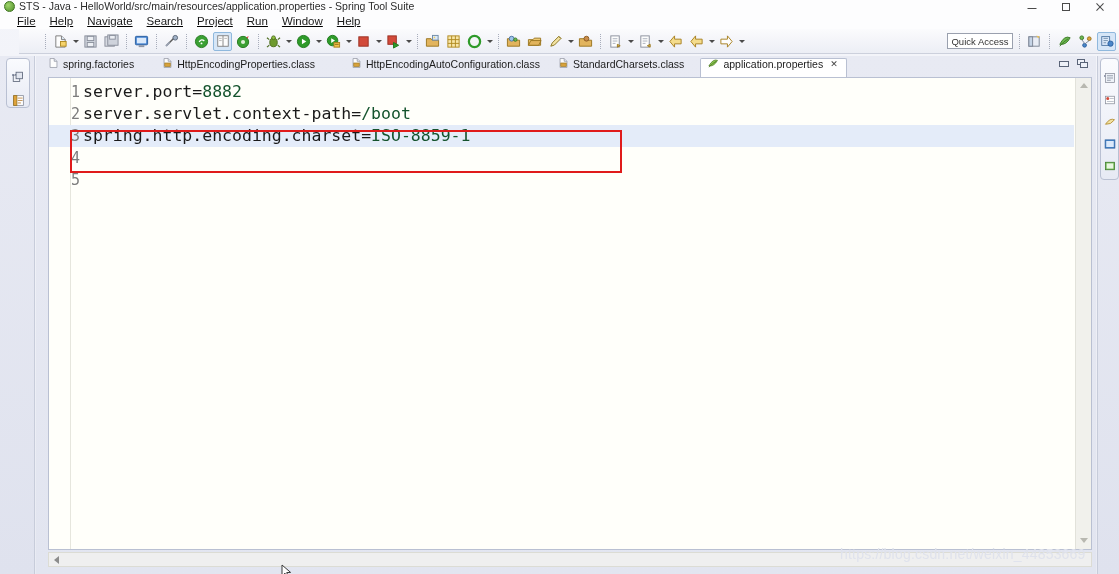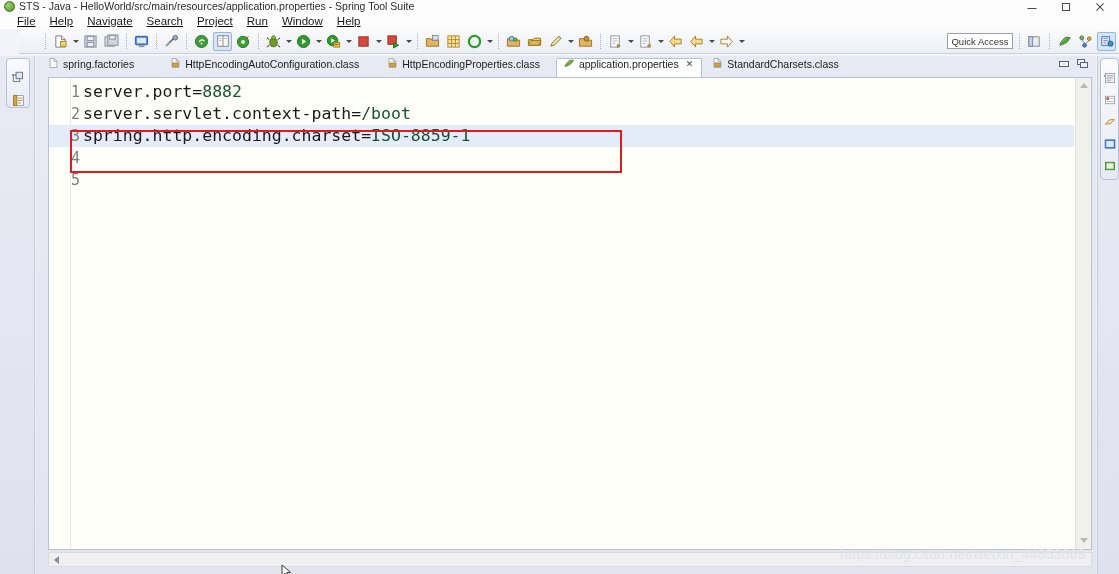--- a/index.html
+++ b/index.html
@@ -610,63 +610,63 @@
       <div class="tab">
         <span>
           <svg width="11" height="12" viewBox="0 0 16 16">
               <path d="M3 1.5h6l4 4v9H3z" fill="#fdfdfd" stroke="#8a8f9c"></path>
               <path d="M9 1.5v4h4" fill="#e2e6ef" stroke="#8a8f9c"></path>
             </svg>
         </span>
         <span>spring.factories</span>
       </div>
 
+      <div class="tab" style="margin-left:14px">
+        <span>
+          <svg width="11" height="12" viewBox="0 0 16 16">
+              <path d="M3 1.5h6l4 4v9H3z" fill="#fdfdfd" stroke="#8a8f9c"></path>
+              <path d="M9 1.5v4h4" fill="#e2e6ef" stroke="#8a8f9c"></path>
+              <rect x="4" y="8" width="8" height="5" fill="#d8a23a" stroke="#9a7520"></rect>
+            </svg>
+        </span>
+        <span>HttpEncodingProperties.class</span>
+      </div>
+
       <div class="tab" style="margin-left:22px">
         <span>
           <svg width="11" height="12" viewBox="0 0 16 16">
               <path d="M3 1.5h6l4 4v9H3z" fill="#fdfdfd" stroke="#8a8f9c"></path>
               <path d="M9 1.5v4h4" fill="#e2e6ef" stroke="#8a8f9c"></path>
               <rect x="4" y="8" width="8" height="5" fill="#d8a23a" stroke="#9a7520"></rect>
             </svg>
         </span>
         <span>HttpEncodingAutoConfiguration.class</span>
       </div>
 
-      <div class="tab" style="margin-left:14px">
+      <div class="tab" style="margin-left:4px">
         <span>
           <svg width="11" height="12" viewBox="0 0 16 16">
               <path d="M3 1.5h6l4 4v9H3z" fill="#fdfdfd" stroke="#8a8f9c"></path>
               <path d="M9 1.5v4h4" fill="#e2e6ef" stroke="#8a8f9c"></path>
               <rect x="4" y="8" width="8" height="5" fill="#d8a23a" stroke="#9a7520"></rect>
             </svg>
         </span>
-        <span>HttpEncodingProperties.class</span>
+        <span>StandardCharsets.class</span>
       </div>
 
       <div class="tab active" style="margin-left:8px">
         <span>
           <svg width="12" height="12" viewBox="0 0 16 16">
               <path d="M2.5 12 Q8 2 14 4.5 Q9.5 12.5 2.5 12z" fill="#8cc94f" stroke="#4d7a26"></path>
               <path d="M2.5 13.5 Q7 8.5 12.5 5.5" stroke="#4d7a26" fill="none" stroke-width="1.1"></path>
             </svg>
         </span>
         <span>application.properties</span>
         <span class="tab-close">✕</span>
       </div>
-
-      <div class="tab" style="margin-left:4px">
-        <span>
-          <svg width="11" height="12" viewBox="0 0 16 16">
-              <path d="M3 1.5h6l4 4v9H3z" fill="#fdfdfd" stroke="#8a8f9c"></path>
-              <path d="M9 1.5v4h4" fill="#e2e6ef" stroke="#8a8f9c"></path>
-              <rect x="4" y="8" width="8" height="5" fill="#d8a23a" stroke="#9a7520"></rect>
-            </svg>
-        </span>
-        <span>StandardCharsets.class</span>
-      </div>
     </div>
 
     <div class="editor-btns">
       <div class="ebtn ebtn-min">
           <i></i>
         </div>
       <div class="ebtn ebtn-max">
           <i></i>
           <i class="b"></i>
         </div>

